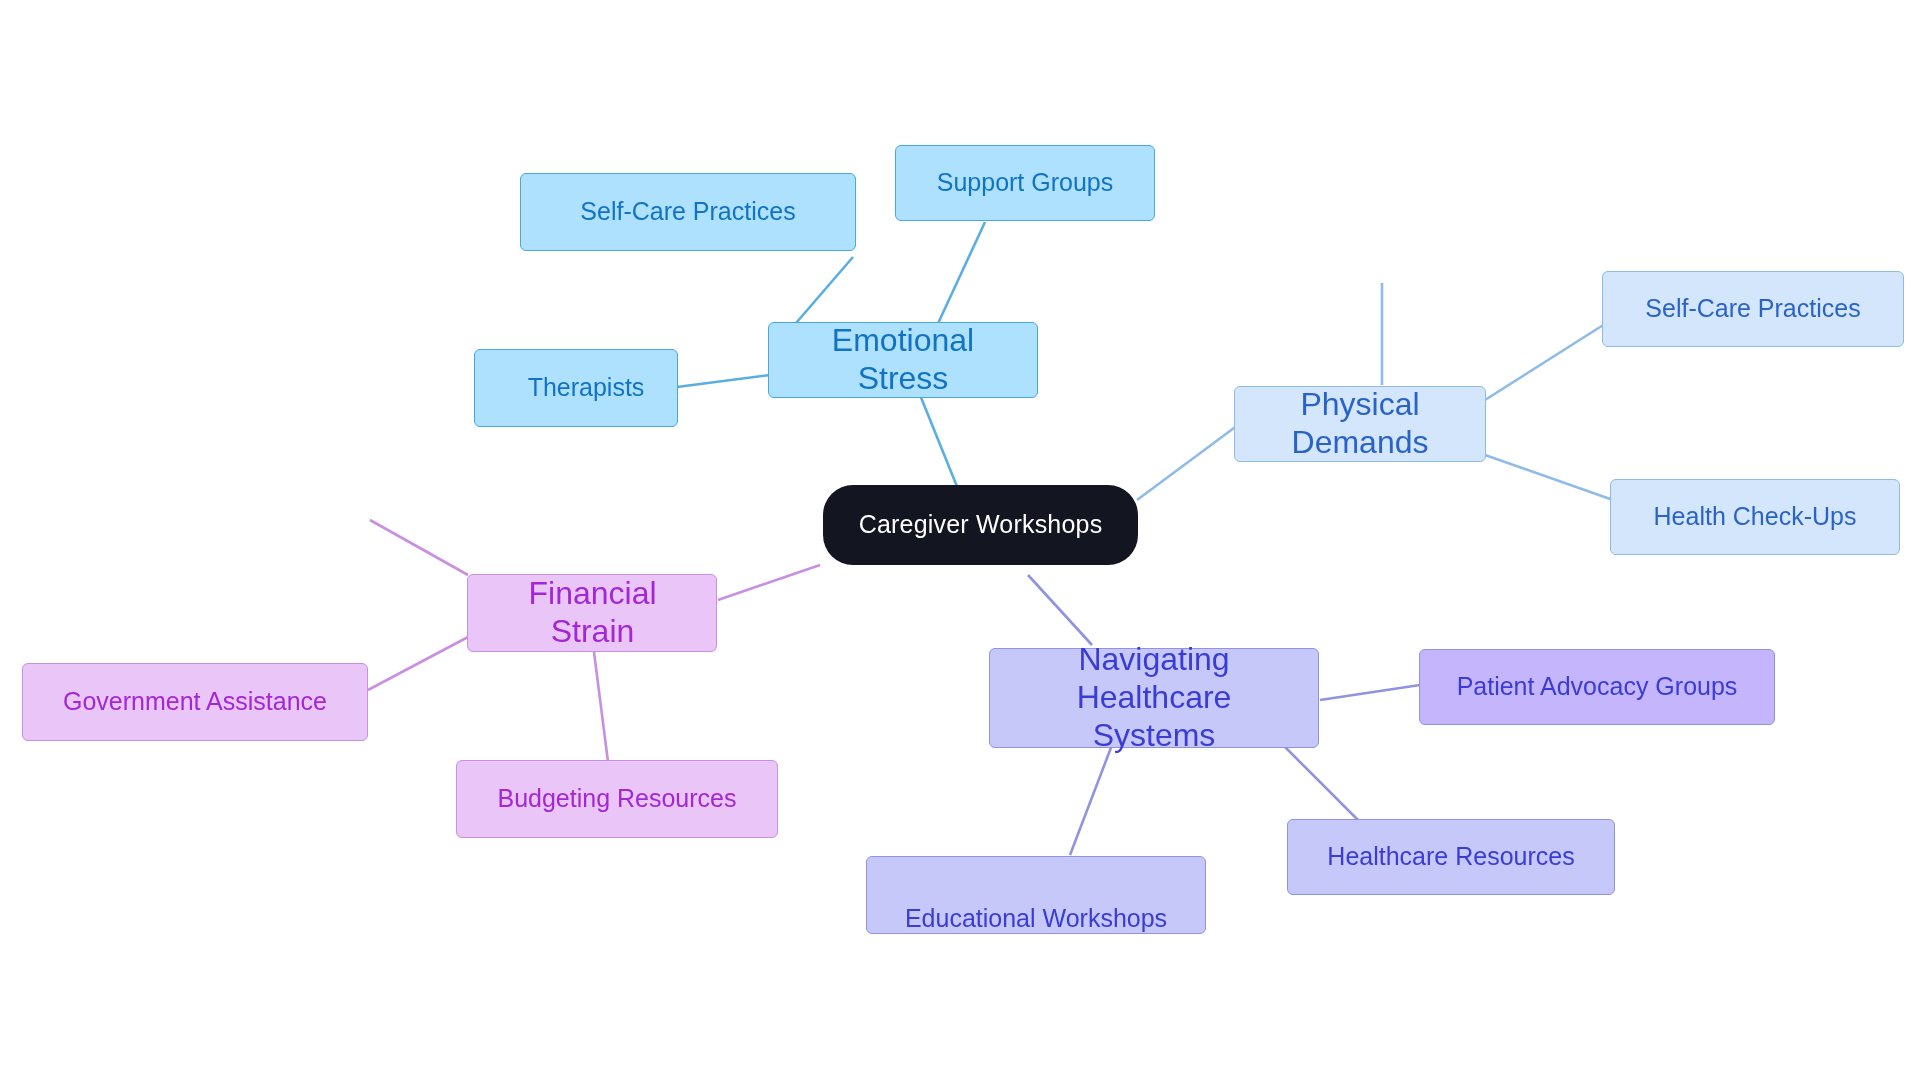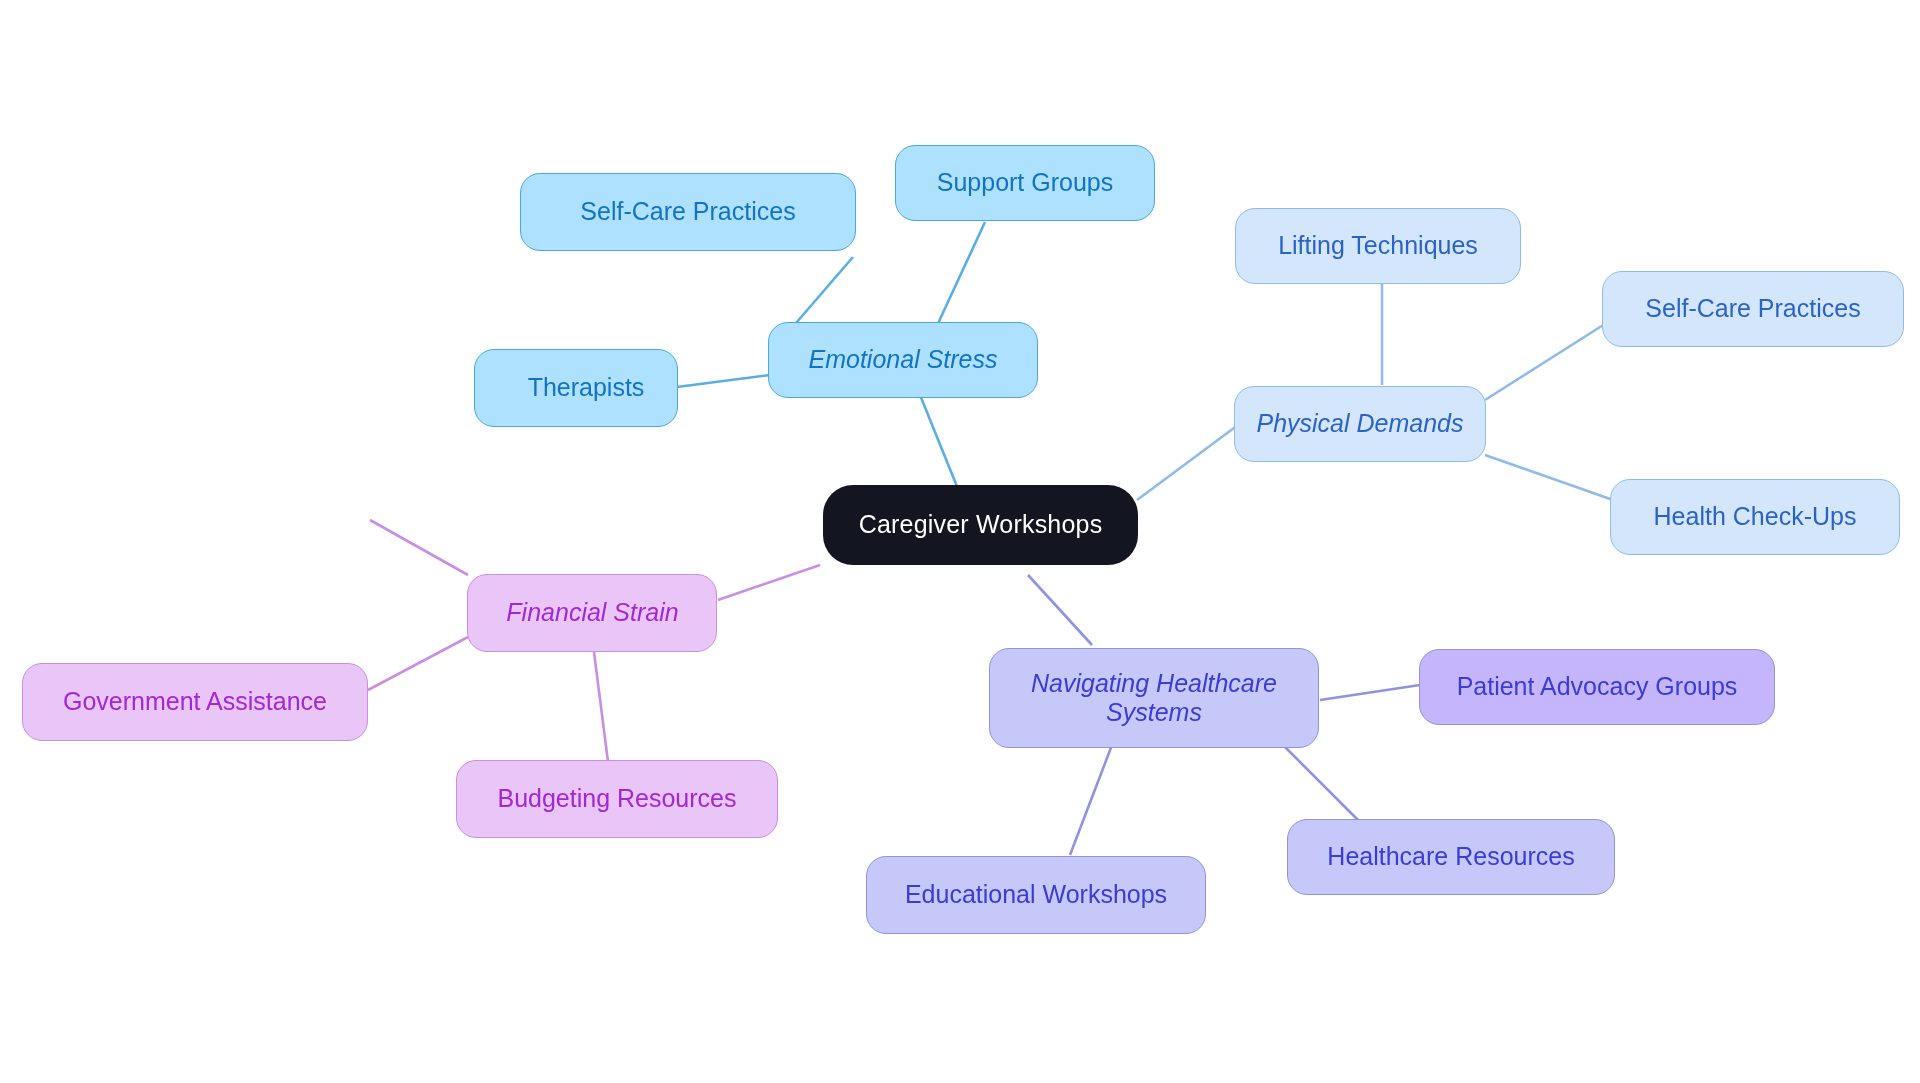--- a/index.html
+++ b/index.html
@@ -27,36 +27,35 @@
     height: 1083px;
     pointer-events: none;
   }
   .node {
     position: absolute;
     box-sizing: border-box;
     display: flex;
     align-items: center;
     justify-content: center;
     text-align: center;
-    border-radius: 20px;
+    border-radius: 6px;
     border-style: solid;
     border-width: 1.5px;
     line-height: 1.18;
     white-space: pre-line;
     padding: 0 14px;
   }
   .node-root {
     border-radius: 30px;
     border-width: 0;
     font-size: 25px;
     letter-spacing: 0.2px;
   }
   .node-branch {
-    font-size: 25px;
-    font-style: italic;
+    font-size: 32px;
   }
   .node-leaf {
     font-size: 25px;
   }
 </style>
 </head>
 <body>
 
 <div id="canvas">
 
@@ -104,23 +103,20 @@
   </div>
 
   <div class="node node-leaf" style="left:474px; top:349px; width:204px; height:78px; background:#ade1fd; border-color:#4aa8e0; color:#1273c4;padding-left:34px;">
     <span>Therapists</span>
   </div>
 
   <div class="node node-branch" style="left:1234px; top:386px; width:252px; height:76px; background:#d4e6fb; border-color:#8fbbe8; color:#2a63c7;text-align:center;">
     <span>Physical Demands</span>
   </div>
 
-  <div class="node node-leaf" style="left:1235px; top:208px; width:286px; height:76px; background:#d4e6fb; border-color:#8fbbe8; color:#2a63c7;">
-    <span>Lifting Techniques</span>
-  </div>
 
   <div class="node node-leaf" style="left:1602px; top:271px; width:302px; height:76px; background:#d4e6fb; border-color:#8fbbe8; color:#2a63c7;">
     <span>Self-Care Practices</span>
   </div>
 
   <div class="node node-leaf" style="left:1610px; top:479px; width:290px; height:76px; background:#d4e6fb; border-color:#8fbbe8; color:#2a63c7;">
     <span>Health Check-Ups</span>
   </div>
 
   <div class="node node-branch" style="left:989px; top:648px; width:330px; height:100px; background:#c5c8f9; border-color:#9093e0; color:#3b3bd6;">
@@ -129,21 +125,21 @@
   </div>
 
   <div class="node node-leaf" style="left:1419px; top:649px; width:356px; height:76px; background:#c4b5fd; border-color:#9093e0; color:#3b3bd6;">
     <span>Patient Advocacy Groups</span>
   </div>
 
   <div class="node node-leaf" style="left:1287px; top:819px; width:328px; height:76px; background:#c5c8f9; border-color:#9093e0; color:#3b3bd6;">
     <span>Healthcare Resources</span>
   </div>
 
-  <div class="node node-leaf" style="left:866px; top:856px; width:340px; height:78px; background:#c5c8f9; border-color:#9093e0; color:#3b3bd6;">
+  <div class="node node-leaf" style="left:866px; top:856px; width:340px; height:78px; background:#c5c8f9; border-color:#9093e0; color:#3b3bd6;align-items:flex-end;">
     <span>Educational Workshops</span>
   </div>
 
   <div class="node node-branch" style="left:467px; top:574px; width:250px; height:78px; background:#e9c6f7; border-color:#c98fe0; color:#a227d6;padding-left:15px;">
     <span>Financial Strain</span>
   </div>
 
 
   <div class="node node-leaf" style="left:22px; top:663px; width:346px; height:78px; background:#e9c6f7; border-color:#c98fe0; color:#a227d6;">
     <span>Government Assistance</span>

